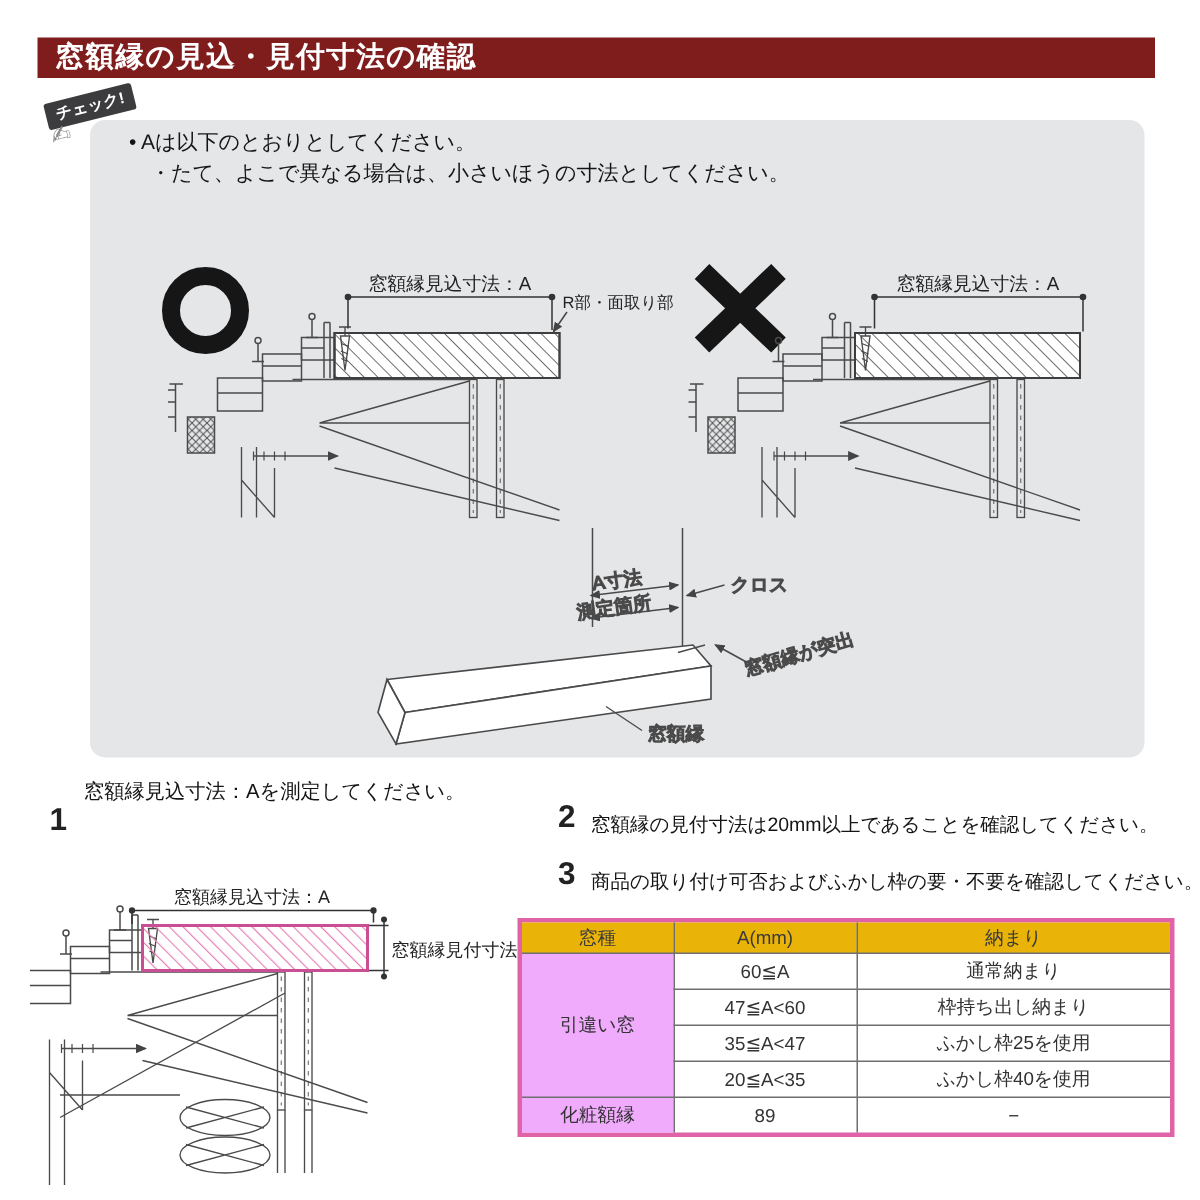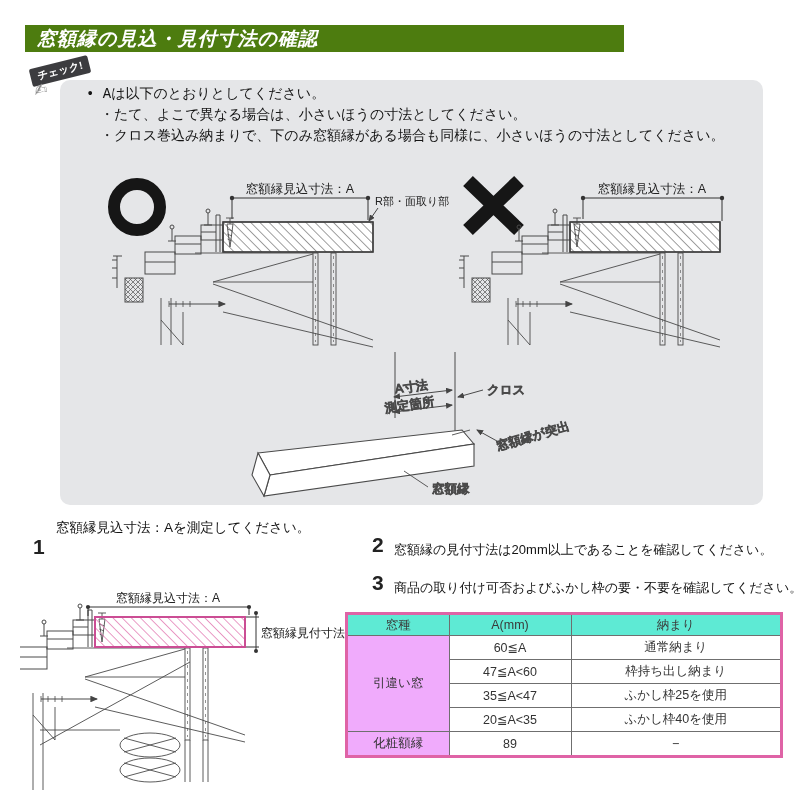--- a/index.html
+++ b/index.html
@@ -1,48 +1,48 @@
 <!DOCTYPE html>
 <html><head>
 <meta charset="utf-8">
 <style>
   html,body{margin:0;padding:0;background:#fff;}
   #page{position:relative;width:800px;height:800px;background:#ffffff;overflow:hidden;
         font-family:"Liberation Sans","DejaVu Sans",sans-serif;color:#1a1a1a;}
 
   
-  .titlebar{position:absolute;left:25px;top:25px;width:599px;height:27px;background:#4d7c0f;font-style:italic;}
+  .titlebar{position:absolute;left:25px;top:25px;width:745px;height:27px;background:#7f1d1d;}
   .titlebar span{display:block;color:#ffffff;font-weight:bold;font-size:19px;line-height:27px;padding-left:12px;letter-spacing:1px;}
 
   
   .check-badge{position:absolute;left:30px;top:62px;transform:rotate(-14deg);background:#3c3c3f;color:#fff;
                font-size:10.5px;font-weight:bold;padding:2px 7px;border-radius:2px;white-space:nowrap;box-shadow:0 0 0 1.5px #fff;}
   .check-hand{position:absolute;left:34px;top:80px;font-size:16px;color:#8a8a8a;transform:rotate(-12deg);}
 
   
   .panel{position:absolute;left:60px;top:80px;width:703px;height:425px;background:#e5e6e8;border-radius:10px;}
 
   .notes{position:absolute;left:86px;top:84px;width:670px;font-size:14px;line-height:21px;color:#141414;}
-  .notes div{white-space:nowrap;font-family:Liberation Mono, monospace;}
+  .notes div{white-space:nowrap;}
   .notes div:not(:first-child){margin-left:14px;}
 
   svg text{font-family:"Liberation Sans","DejaVu Sans",sans-serif;fill:#222;}
   .dimlbl{font-size:12.5px;}
   .small{font-size:11px;}
 
   
   .stepnum{position:absolute;font-size:21px;font-weight:bold;color:#222;}
   .steptext{position:absolute;font-size:13px;color:#141414;white-space:nowrap;}
 
   
   .spec-wrap{position:absolute;left:345px;top:612px;width:432px;border:3px solid #df63a6;background:#fff;}
   table.spec{border-collapse:collapse;table-layout:fixed;width:100%;font-size:12.5px;color:#333;}
   table.spec th,table.spec td{border-right:1px solid #6f6f6f;border-bottom:1px solid #6f6f6f;
      text-align:center;vertical-align:middle;padding:0;height:23px;font-weight:normal;}
-  table.spec th{height:20px;background:#5eead4;color:#3a3a3a;}
+  table.spec th{height:20px;background:#eab308;color:#3a3a3a;}
   table.spec td:last-child,table.spec th:last-child{border-right:none;}
   table.spec tr:last-child td{border-bottom:none;}
   table.spec td.grp{background:#f0abfc;}
 </style>
 </head>
 <body>
 
 <div id="page">
 
   <div class="titlebar">
@@ -50,21 +50,20 @@
   </div>
 
   <div class="check-badge">チェック!</div>
   <div class="check-hand">✍</div>
 
   <div class="panel"></div>
 
   <div class="notes">
     <div>• Aは以下のとおりとしてください。</div>
     <div>・たて、よこで異なる場合は、小さいほうの寸法としてください。</div>
-    <div>・クロス巻込み納まりで、下のみ窓額縁がある場合も同様に、小さいほうの寸法としてください。</div>
   </div>
 
   <svg style="position:absolute;left:60px;top:165px;" width="703" height="340" viewBox="60 165 703 340">
     <defs>
       <pattern id="hatchB" width="6.5" height="6.5" patternUnits="userSpaceOnUse" patternTransform="rotate(-45)">
         <line x1="0" y1="0" x2="0" y2="6.5" stroke="#3f3f3f" stroke-width="1"></line>
       </pattern>
       <pattern id="hatchP" width="6.5" height="6.5" patternUnits="userSpaceOnUse" patternTransform="rotate(-45)">
         <line x1="0" y1="0" x2="0" y2="6.5" stroke="#e584b8" stroke-width="1.6"></line>
       </pattern>

